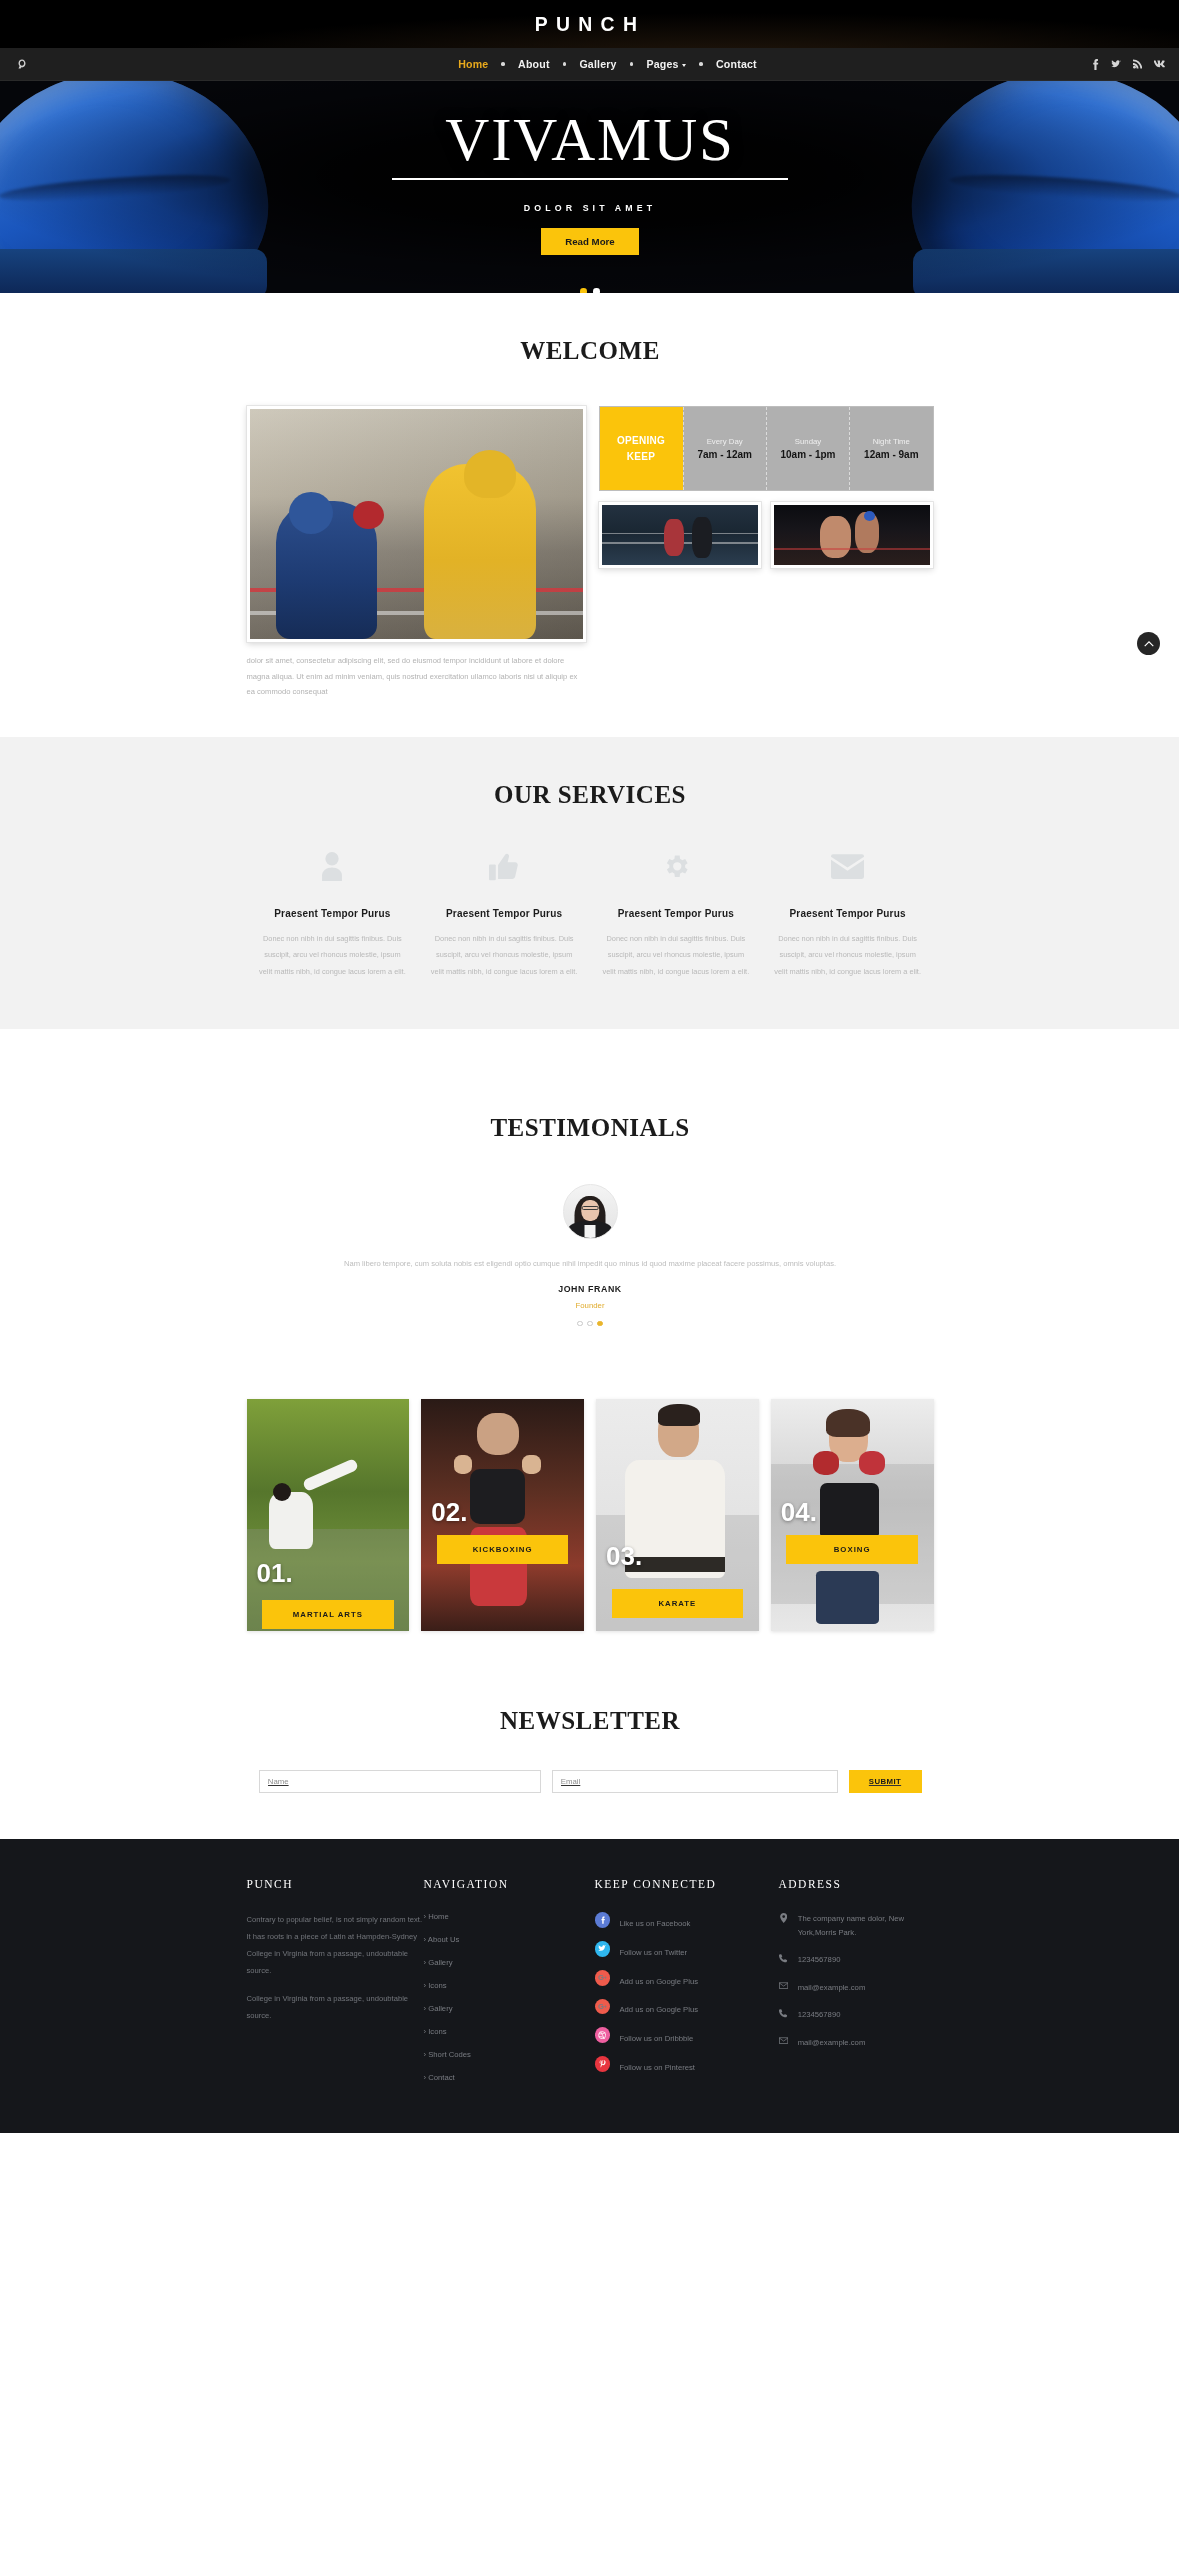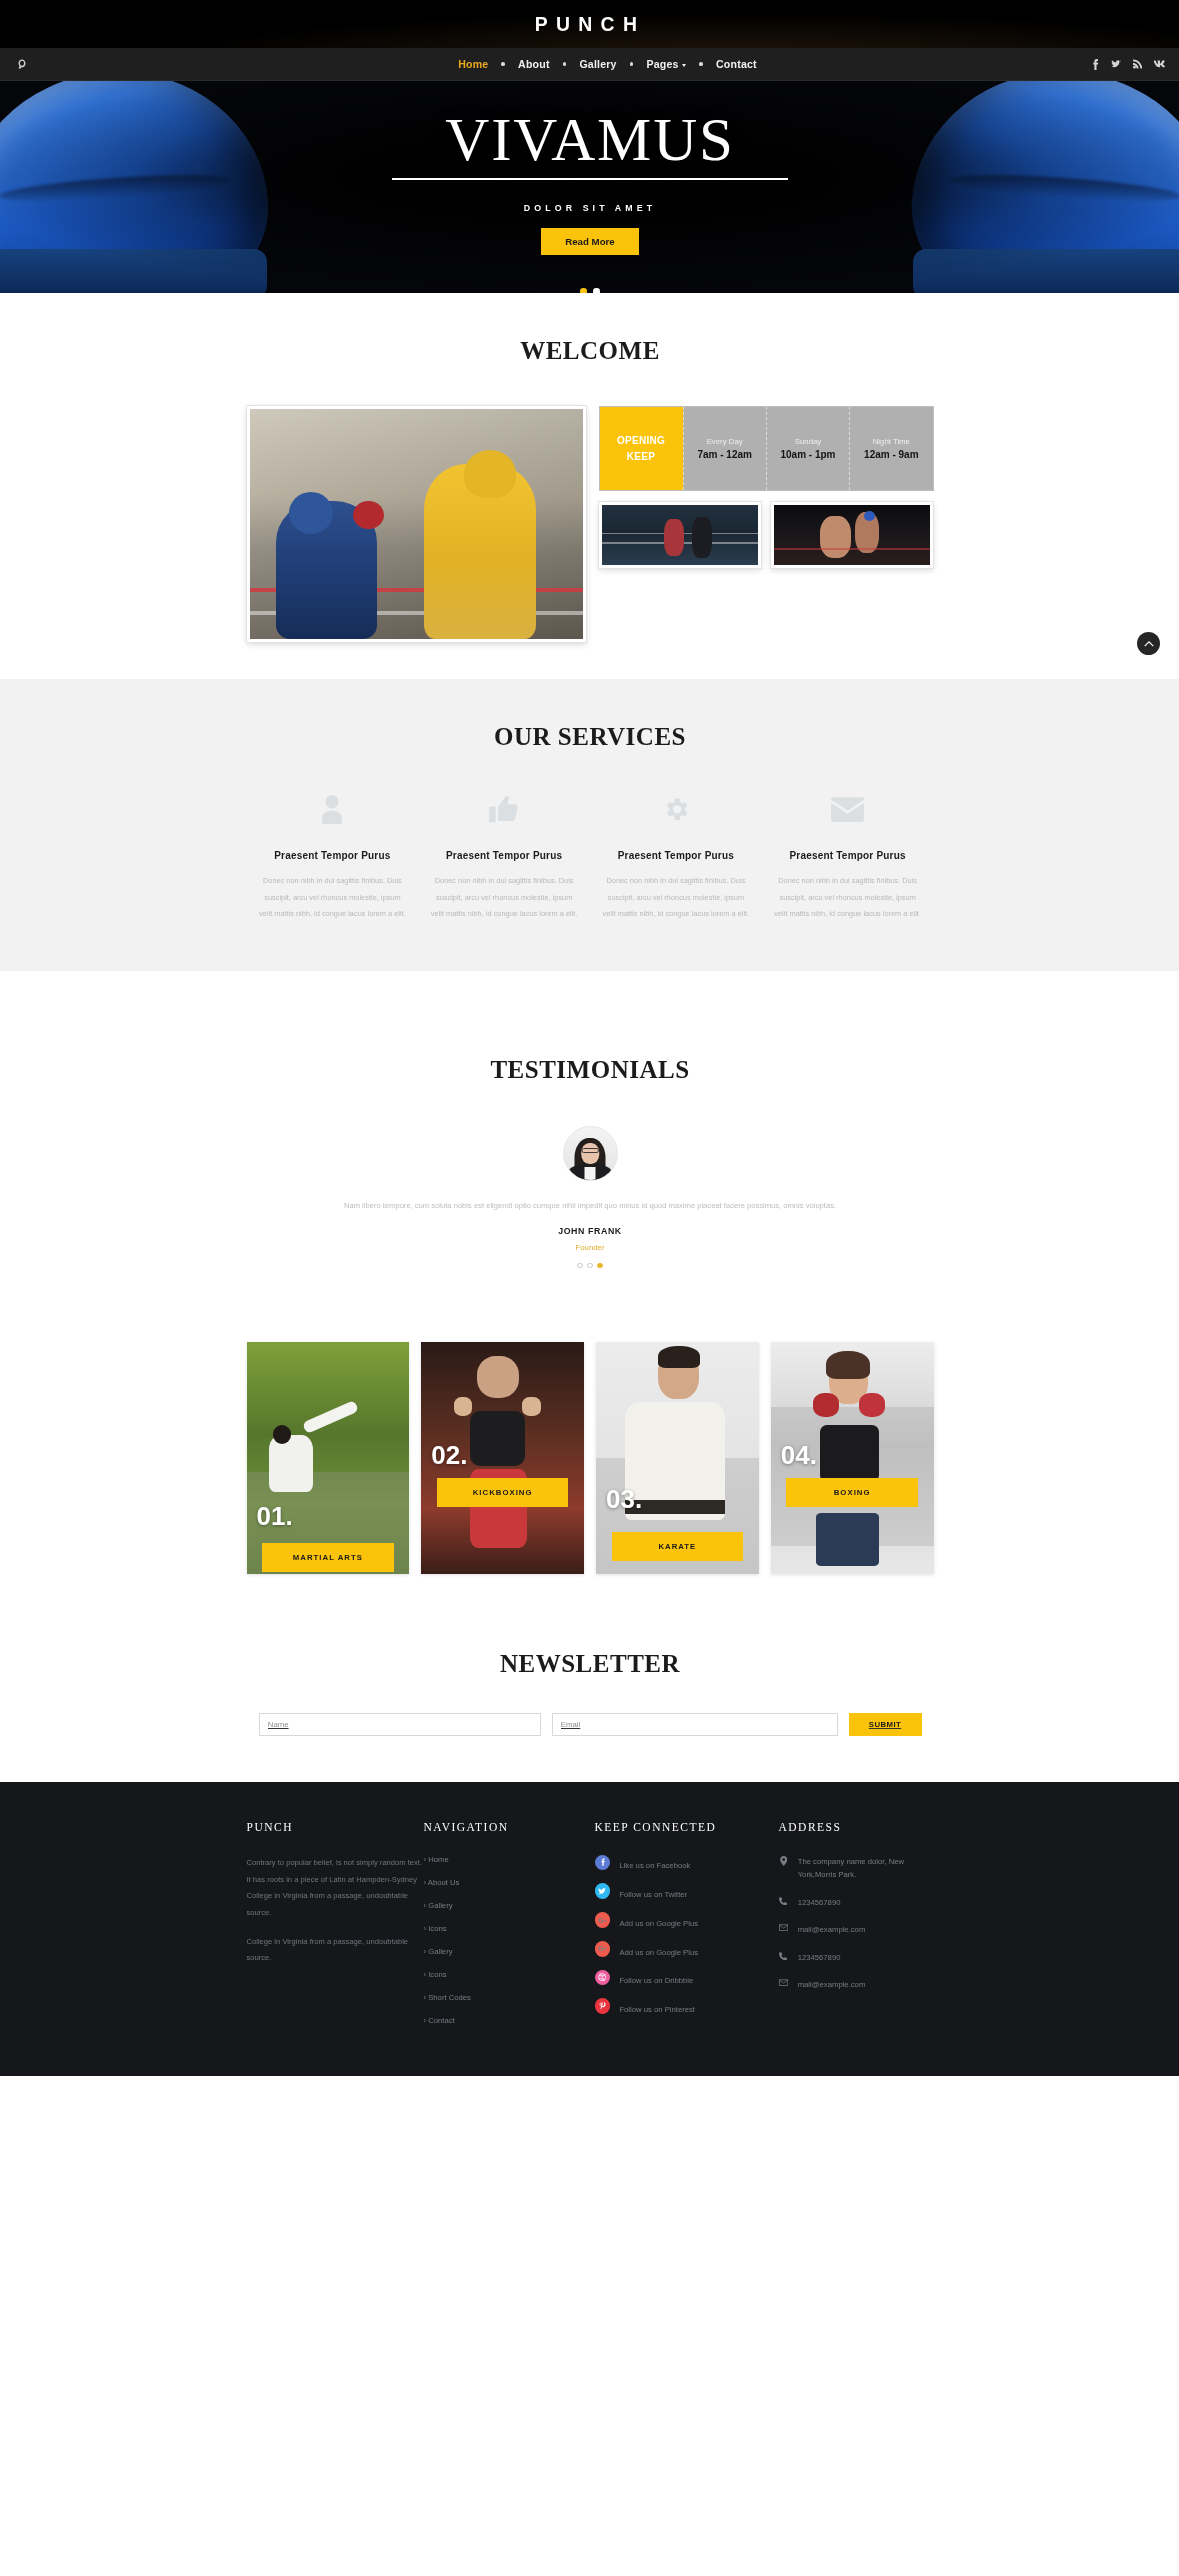--- a/index.html
+++ b/index.html
@@ -631,20 +631,21 @@
             <div class="photo-main">
               <div class="ring-rope" style="top:78%"></div>
               <div class="ring-rope" style="top:88%;background:#e9e9e9;opacity:.55"></div>
               <div class="ph-fig fig-blue"></div>
               <div class="ph-fig fig-head-b"></div>
               <div class="ph-fig fig-glove-r"></div>
               <div class="ph-fig fig-yellow"></div>
               <div class="ph-fig fig-head-y"></div>
             </div>
           </div>
+          <p class="w-caption">dolor sit amet, consectetur adipiscing elit, sed do eiusmod tempor incididunt ut labore et dolore magna aliqua. Ut enim ad minim veniam, quis nostrud exercitation ullamco laboris nisi ut aliquip ex ea commodo consequat</p>
         </div>
 
         <div class="w-right">
           <div class="hours">
             <div class="hours-label">
               <span>OPENING</span>
               <span>KEEP</span>
             </div>
             <div class="hours-col">
               <span class="day">Every Day</span>

